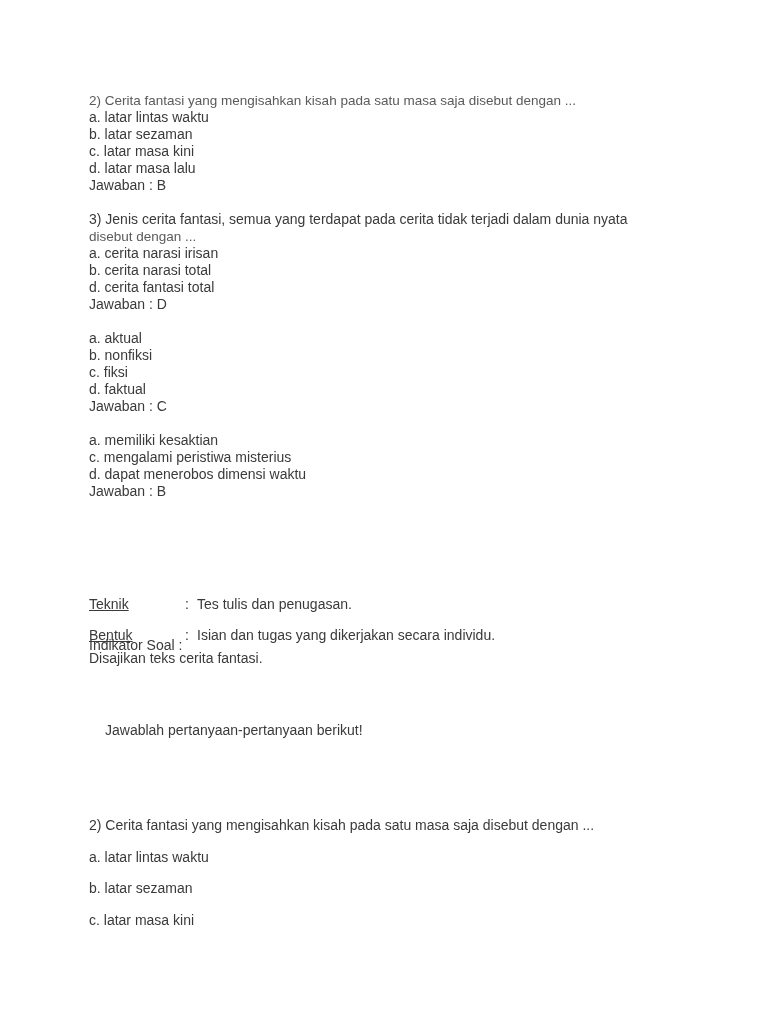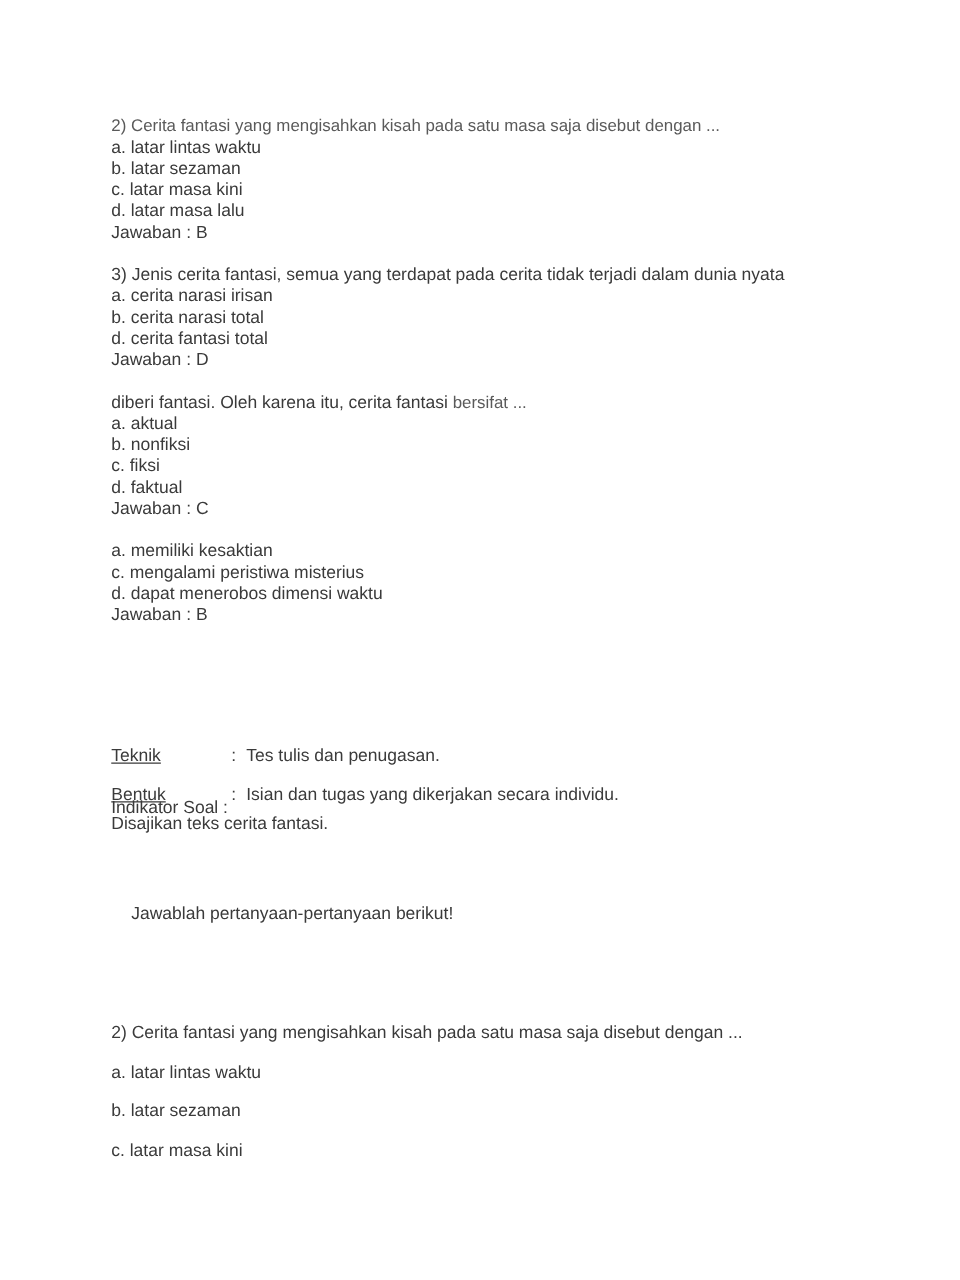--- a/index.html
+++ b/index.html
@@ -69,29 +69,29 @@
     <span class="line">a. latar lintas waktu</span>
     <span class="line">b. latar sezaman</span>
     <span class="line">c. latar masa kini</span>
     <span class="line">d. latar masa lalu</span>
     <span class="line">Jawaban : B</span>
   </div>
   <div class="gap-q"></div>
 
   <div class="q-block">
     <span class="line">3) Jenis cerita fantasi, semua yang terdapat pada cerita tidak terjadi dalam dunia nyata</span>
+    <span class="line light">disebut dengan ...</span>
     <span class="line">a. cerita narasi irisan</span>
     <span class="line">b. cerita narasi total</span>
     <span class="line">d. cerita fantasi total</span>
     <span class="line">Jawaban : D</span>
   </div>
   <div class="gap-q"></div>
 
   <div class="q-block">
-    <span class="line"><span>diberi fantasi. Oleh karena itu, cerita fantasi </span><span class="light">bersifat ...</span></span>
     <span class="line">a. aktual</span>
     <span class="line">b. nonfiksi</span>
     <span class="line">c. fiksi</span>
     <span class="line">d. faktual</span>
     <span class="line">Jawaban : C</span>
   </div>
   <div class="gap-q"></div>
 
   <div class="q-block">
     <span class="line">a. memiliki kesaktian</span>

